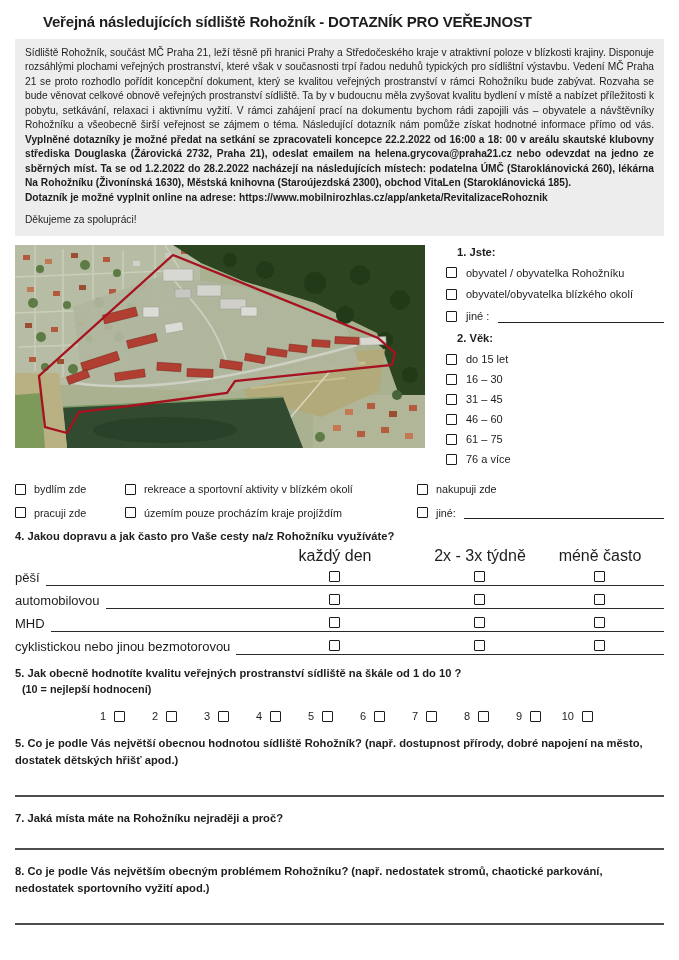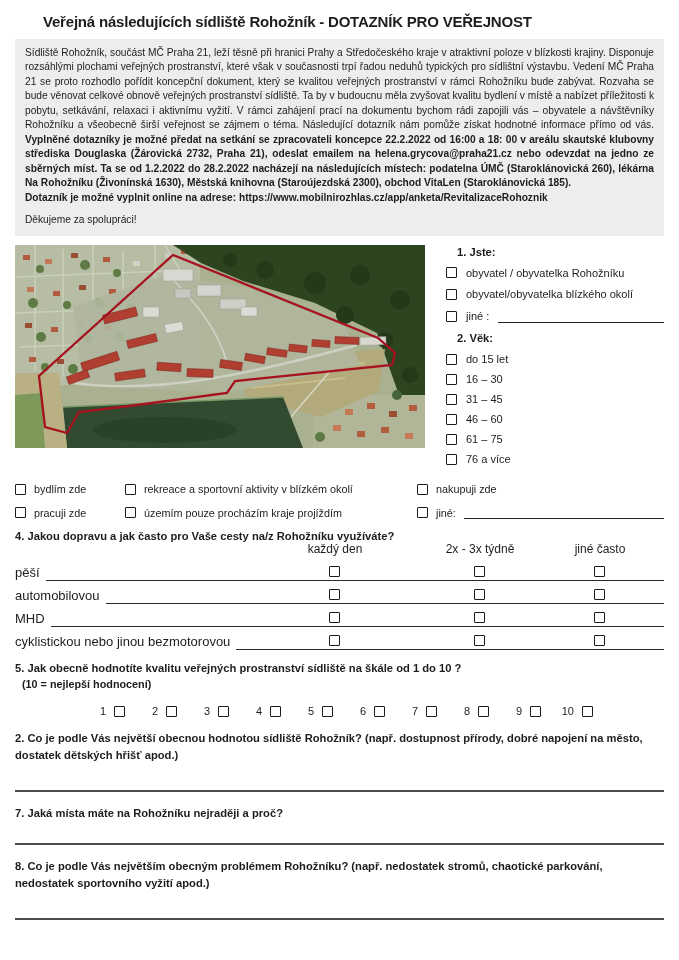--- a/index.html
+++ b/index.html
@@ -28,21 +28,21 @@
   .opt-row.tight{margin-bottom:8px;}
   .cb{
     width:11px;height:11px;box-sizing:border-box;border:1.6px solid #1c1c1c;
     background:#fff;border-radius:1px;flex:none;display:inline-block;
   }
   .blank{flex:1;border-bottom:1.2px solid #222;height:12px;}
   .q3{margin:5px 15px 0 15px;}
   .q3-grid{display:grid;grid-template-columns:110px 292px 1fr;row-gap:11px;margin-top:10px;font-size:10.8px;}
   .q3-cell{display:flex;align-items:center;gap:8px;}
   .q4{margin:11px 15px 0 15px;}
-  .q4-headrow{position:relative;height:16px;font-size:12px;}
+  .q4-headrow{position:relative;height:16px;margin-top:5px;font-size:16px;}
   .q4-colhead{position:absolute;width:130px;text-align:center;top:0;}
   .q4-row{position:relative;height:23px;display:flex;align-items:flex-end;font-size:13px;}
   .q4-row .label{line-height:1;padding:0 6px 2px 0;white-space:nowrap;}
   .q4-row .rule{flex:1;border-bottom:1.6px solid #2a2a2a;}
   .q4-cb{position:absolute;bottom:4px;}
   .q5{margin:12px 15px 0 15px;}
   .q5-note{font-size:10.8px;font-weight:bold;margin:4px 0 0 7px;}
   .scale-row{display:flex;margin:15px 0 0 58px;}
   .scale-item{width:52px;display:flex;align-items:center;justify-content:flex-end;gap:8px;font-size:11px;}
   .q-open{margin:13px 15px 0 15px;}
@@ -267,21 +267,21 @@
         <span class="blank"></span>
       </div>
     </div>
   </div>
 
   <div class="q4">
     <div class="q-head">4. Jakou dopravu a jak často pro Vaše cesty na/z Rohožníku využíváte?</div>
     <div class="q4-headrow">
       <span class="q4-colhead" style="left:255px;">každý den</span>
       <span class="q4-colhead" style="left:400px;">2x - 3x týdně</span>
-      <span class="q4-colhead" style="left:520px;">jiné často</span>
+      <span class="q4-colhead" style="left:520px;">méně často</span>
     </div>
     <div class="q4-row">
       <span class="label">pěší</span>
       <span class="rule"></span>
       <span class="cb q4-cb" style="left:314px;"></span>
       <span class="cb q4-cb" style="left:459px;"></span>
       <span class="cb q4-cb" style="left:579px;"></span>
     </div>
     <div class="q4-row">
       <span class="label">automobilovou</span>
@@ -347,21 +347,21 @@
           <span class="cb"></span>
         </span>
       <span class="scale-item">
           <span>10</span>
           <span class="cb"></span>
         </span>
     </div>
   </div>
 
   <div class="q-open">
-    <div class="q-head">2. Co je podle Vás největší obecnou hodnotou sídliště Rohožník? (např. dostupnost přírody, dobré napojení na město, dostatek dětských hřišť apod.)</div>
+    <div class="q-head">5. Co je podle Vás největší obecnou hodnotou sídliště Rohožník? (např. dostupnost přírody, dobré napojení na město, dostatek dětských hřišť apod.)</div>
     <div class="answer-line gap26"></div>
   </div>
 
   <div class="q-open">
     <div class="q-head">7. Jaká místa máte na Rohožníku nejraději a proč?</div>
     <div class="answer-line gap20"></div>
   </div>
 
   <div class="q-open">
     <div class="q-head">8. Co je podle Vás největším obecným problémem Rohožníku? (např. nedostatek stromů, chaotické parkování, nedostatek sportovního vyžití apod.)</div>

